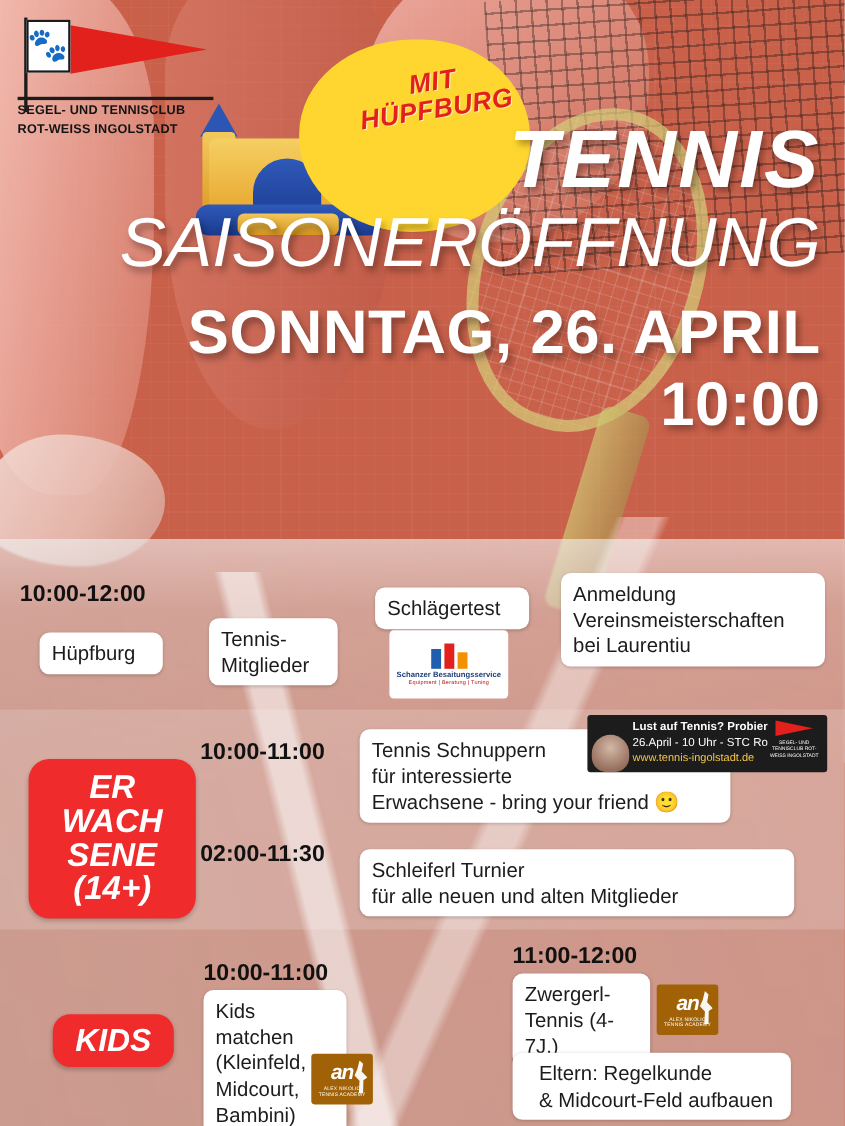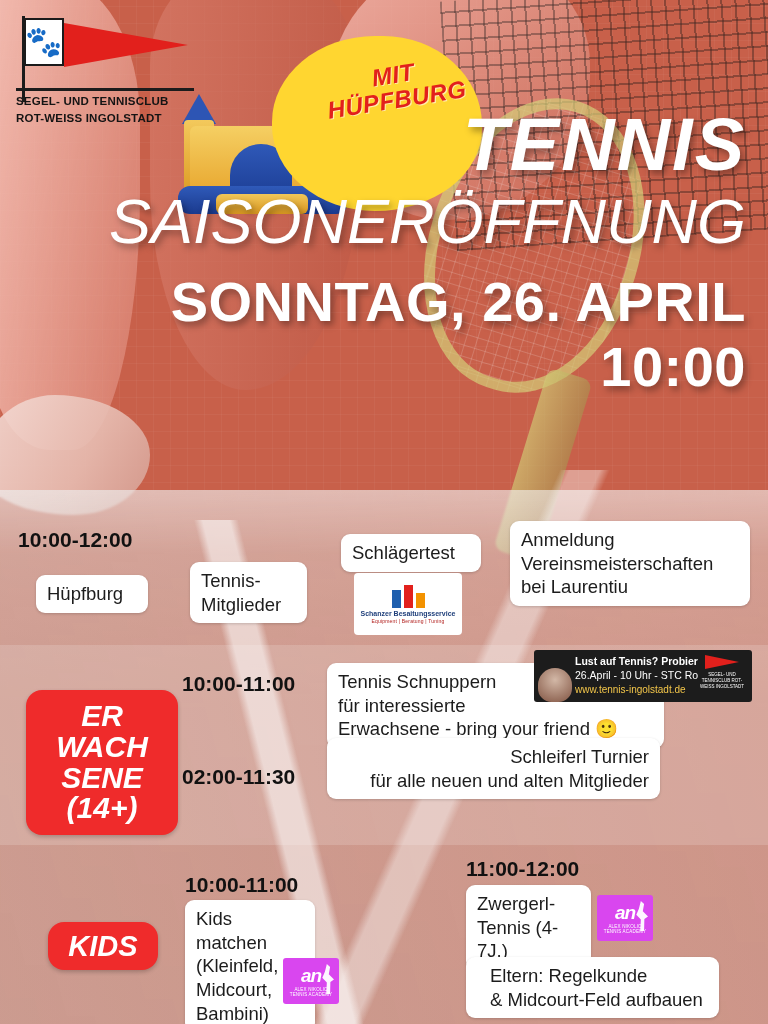--- a/index.html
+++ b/index.html
@@ -221,21 +221,21 @@
     position: absolute;
     background: #ef2b2b;
     border-radius: 16px;
     color: #fff;
     font-weight: bold;
     font-style: italic;
     text-align: center;
     display: flex; align-items: center; justify-content: center;
     box-shadow: 0 2px 4px rgba(0,0,0,.22);
   }
-  .badge-adults { left: 26px; top: 690px; width: 152px; height: 145px; font-size: 30px; line-height: 1.02; padding: 0; }
+  .badge-adults { left: 26px; top: 690px; width: 152px; height: 145px; font-size: 30px; line-height: 1.02; padding: 0; border-radius: 19px; }
   .badge-kids { left: 48px; top: 922px; width: 110px; height: 48px; font-size: 29px; }
 
   
   .sponsor-schanzer {
     position: absolute; left: 354px; top: 573px; width: 108px; height: 62px;
     background: #fff; border-radius: 4px; padding: 3px;
     display: flex; flex-direction: column; align-items: center; justify-content: center;
   }
   .sch-marks { display: flex; gap: 3px; align-items: flex-end; height: 24px; }
   .sch-marks i { display: block; width: 9px; background: #e2201c; }
@@ -260,21 +260,21 @@
     opacity: .9;
   }
   .ad-logo {
     position: absolute; right: 6px; top: 5px; width: 48px; height: 42px;
     background: #1c1c1c; display: flex; flex-direction: column; align-items: center; justify-content: flex-start;
   }
   .ad-flag { width: 0; height: 0; border-top: 7px solid transparent; border-bottom: 7px solid transparent; border-left: 34px solid #e2201c; }
   .ad-logo-text { font-size: 4.5px; color: #fff; text-align: center; line-height: 1.35; margin-top: 3px; }
 
   .academy {
-    position: absolute; width: 56px; height: 46px; background: #d946ef;
+    position: absolute; width: 56px; height: 46px; background: #a16207;
     border-radius: 3px; color: #fff;
     display: flex; flex-direction: column; align-items: center; justify-content: center;
   }
   .academy .an { font-size: 19px; font-weight: bold; font-style: italic; line-height: 1; letter-spacing: -1px; }
   .academy .nm { font-size: 4.5px; margin-top: 2px; letter-spacing: .2px; }
   .academy .ta { font-size: 4.5px; letter-spacing: .2px; }
   .academy .silhouette {
     position: absolute; right: 5px; top: 6px; width: 13px; height: 30px;
     background: #fff;
     clip-path: polygon(45% 0, 70% 10%, 60% 34%, 100% 52%, 72% 60%, 70% 100%, 40% 100%, 45% 62%, 10% 46%, 30% 26%);
@@ -378,21 +378,21 @@
       <div class="ad-l2">26.April - 10 Uhr - STC Rot-Weiss</div>
       <div class="ad-l3">www.tennis-ingolstadt.de</div>
     </div>
     <div class="ad-logo">
       <div class="ad-flag"></div>
       <div class="ad-logo-text">SEGEL- UND TENNISCLUB ROT-WEISS INGOLSTADT</div>
     </div>
   </div>
 
   <div class="time" style="left:182px; top:765px;">02:00-11:30</div>
-  <div class="chip" style="left:327px; top:738px; width:333px; white-space:pre-line;text-align:right;">Schleiferl Turnier
+  <div class="chip" style="left:327px; top:772px; width:395px; white-space:pre-line;">Schleiferl Turnier
 für alle neuen und alten Mitglieder</div>
 
   <div class="badge badge-kids">KIDS</div>
 
   <div class="time" style="left:185px; top:873px;">10:00-11:00</div>
   <div class="chip" style="left:185px; top:900px; width:130px; white-space:pre-line;">Kids matchen
 (Kleinfeld,
 Midcourt,
 Bambini)</div>
   <div class="academy academy-kids1">

